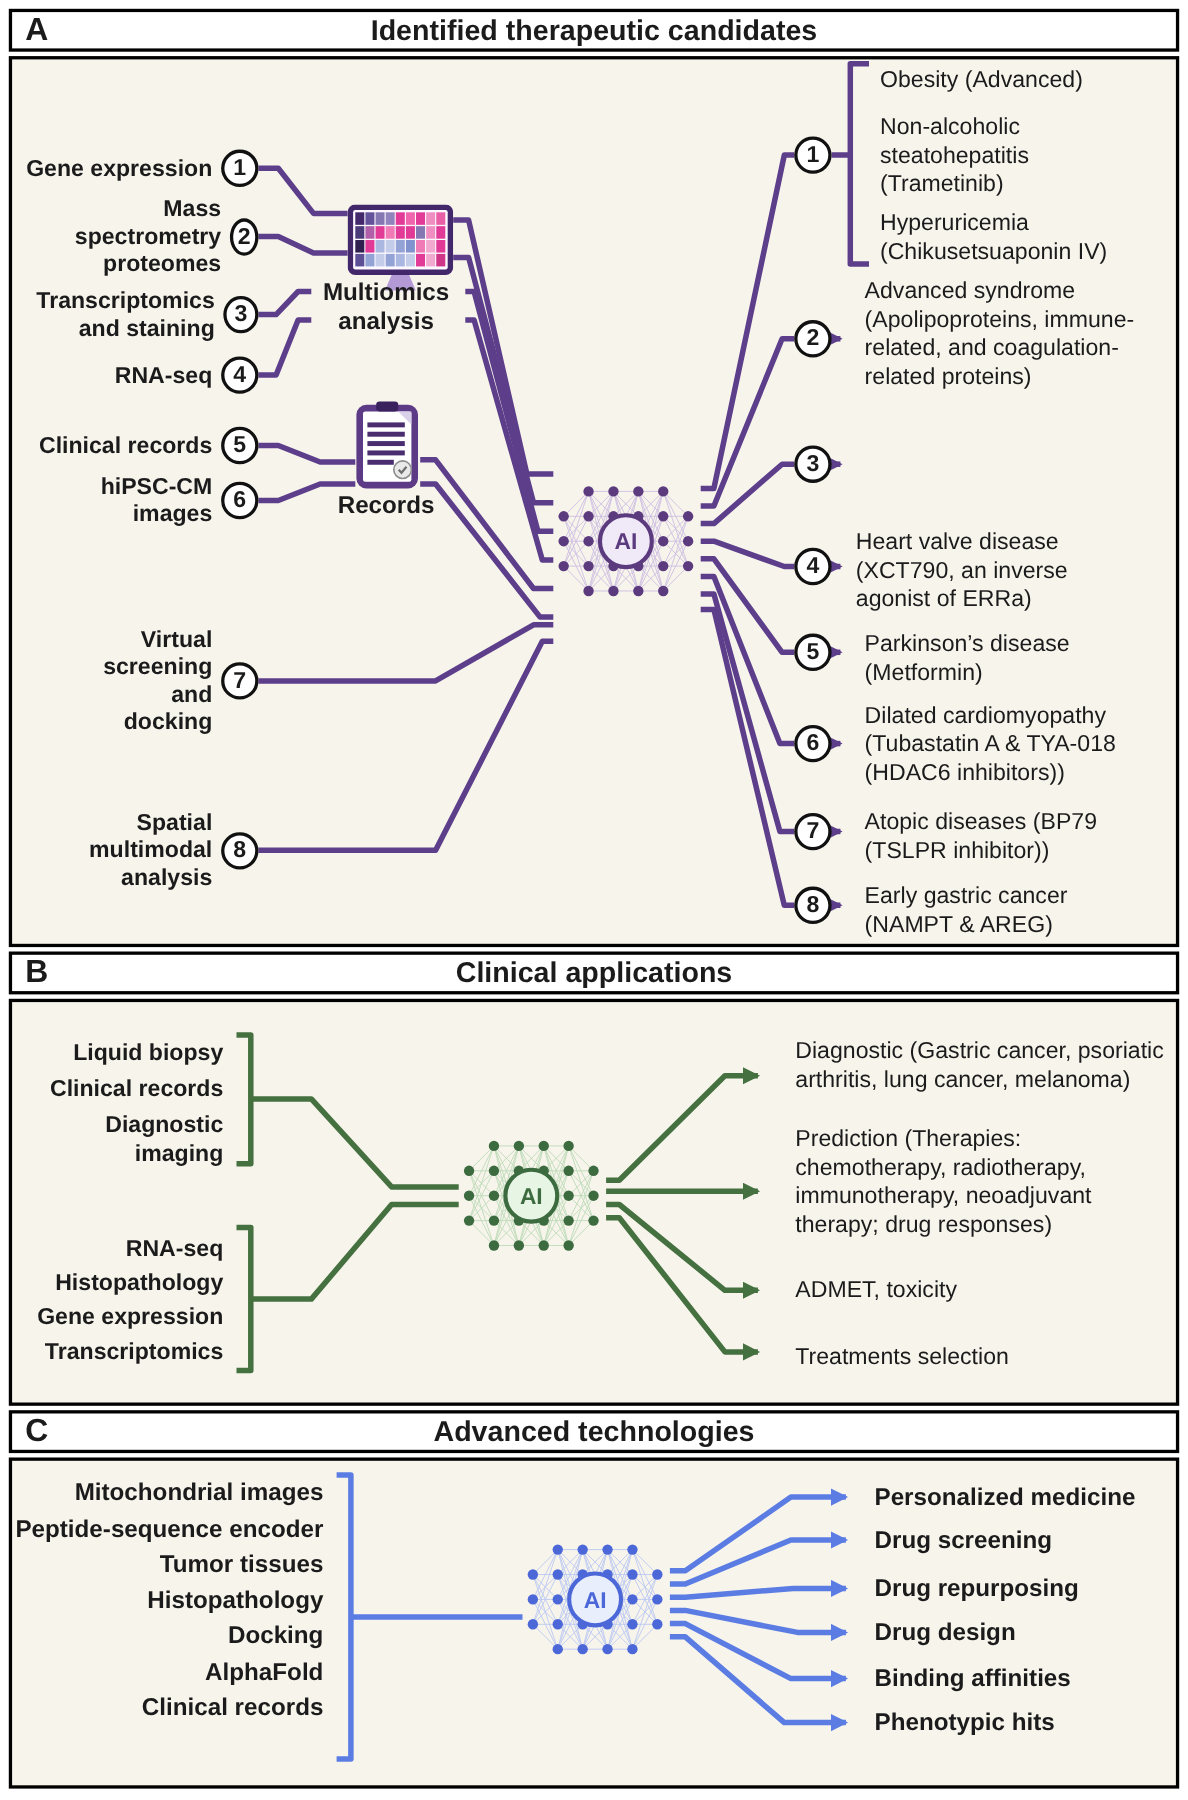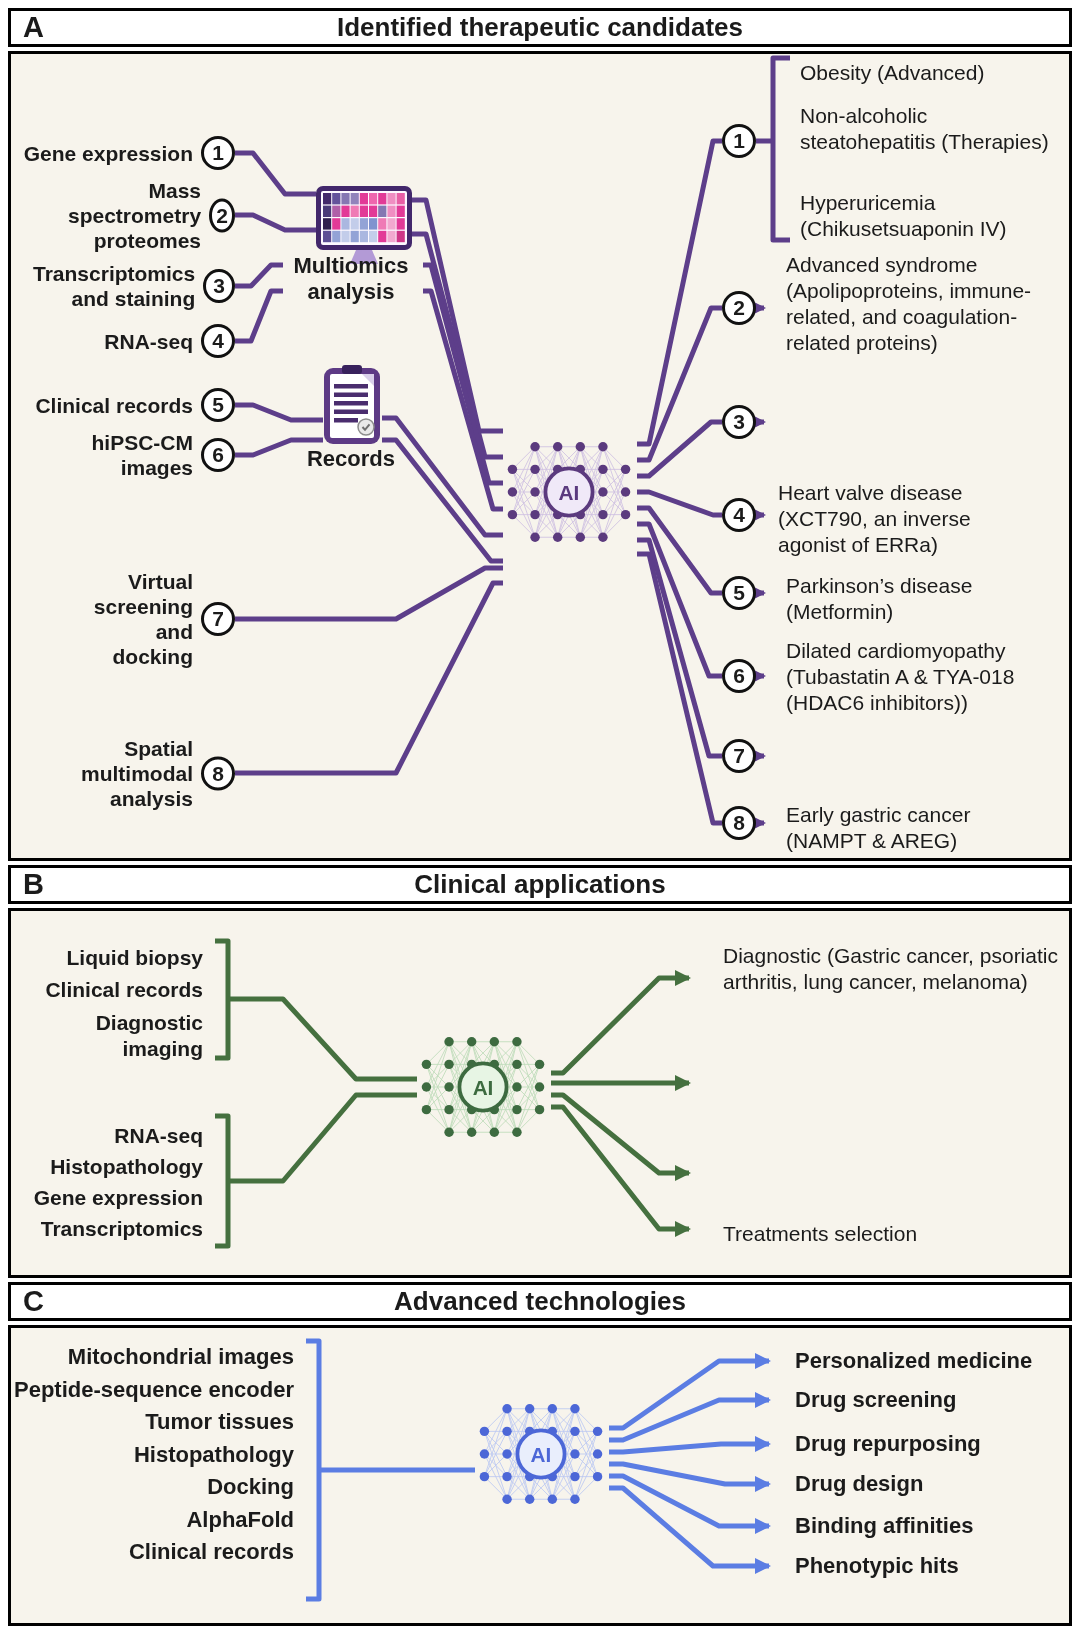--- a/index.html
+++ b/index.html
@@ -316,36 +316,39 @@
     <div class="num-circle num-abs" style="left:711px;top:444px">4</div>
     <div class="num-circle num-abs" style="left:711px;top:522px">5</div>
     <div class="num-circle num-abs" style="left:711px;top:605px">6</div>
     <div class="num-circle num-abs" style="left:711px;top:685px">7</div>
     <div class="num-circle num-abs" style="left:711px;top:752px">8</div>
 
     <div class="txt" style="left:789px;top:6px;width:262px">
       <b>Obesity</b><span> (Advanced)</span>
     </div>
     <div class="txt" style="left:789px;top:49px;width:250px">
-      <b>Non-alcoholic steatohepatitis</b><span> (Therapies)</span>
+      <b>Non-alcoholic steatohepatitis</b><span> (Trametinib)</span>
     </div>
     <div class="txt" style="left:789px;top:136px;width:262px">
       <b>Hyperuricemia</b><span> (Chikusetsuaponin IV)</span>
     </div>
     <div class="txt" style="left:775px;top:198px;width:250px">
       <b>Advanced syndrome</b><span> (Apolipoproteins, immune-related, and coagulation-related proteins)</span>
     </div>
     <div class="txt" style="left:767px;top:426px;width:240px">
       <b>Heart valve disease</b><span> (XCT790, an inverse agonist of ERRa)</span>
     </div>
     <div class="txt" style="left:775px;top:519px;width:250px">
       <b>Parkinson’s disease</b><span> (Metformin)</span>
     </div>
     <div class="txt" style="left:775px;top:584px;width:270px">
       <b>Dilated cardiomyopathy</b><span> (Tubastatin A &amp; TYA-018 (HDAC6 inhibitors))</span>
+    </div>
+    <div class="txt" style="left:775px;top:681px;width:250px">
+      <b>Atopic diseases</b><span> (BP79 (TSLPR inhibitor))</span>
     </div>
     <div class="txt" style="left:775px;top:748px;width:250px">
       <b>Early gastric cancer</b><span> (NAMPT &amp; AREG)</span>
     </div>
   </div>
 
   <div class="hdr">
     <span class="plabel">B</span>
     <span class="ptitle">Clinical applications</span>
   </div>
@@ -508,20 +511,26 @@
           <circle cx="130" cy="36" r="5" fill="#3d6b40"></circle>
           <circle cx="130" cy="60" r="5" fill="#3d6b40"></circle>
           <circle cx="130" cy="84" r="5" fill="#3d6b40"></circle>
           <circle cx="70" cy="60" r="25" fill="#e7f5e4" stroke="#3d6b40" stroke-width="4"></circle>
           <text x="70" y="68" text-anchor="middle" font-size="22" font-weight="bold" fill="#3d6b40" font-family="&quot;Liberation Sans&quot;,sans-serif">AI</text>
         </svg>
 
     <div class="txt" style="left:712px;top:32px;width:340px">
       <b>Diagnostic</b><span> (Gastric cancer, psoriatic arthritis, lung cancer, melanoma)</span>
     </div>
+    <div class="txt" style="left:712px;top:112px;width:340px">
+      <b>Prediction</b><span> (Therapies: chemotherapy, radiotherapy, immunotherapy, neoadjuvant therapy; drug responses)</span>
+    </div>
+    <div class="txt" style="left:712px;top:249px;width:340px">
+      <b>ADMET, toxicity</b><span></span>
+    </div>
     <div class="txt" style="left:712px;top:310px;width:340px">
       <b>Treatments selection</b><span></span>
     </div>
   </div>
 
   <div class="hdr">
     <span class="plabel">C</span>
     <span class="ptitle">Advanced technologies</span>
   </div>
   <div class="content" id="contentC">

